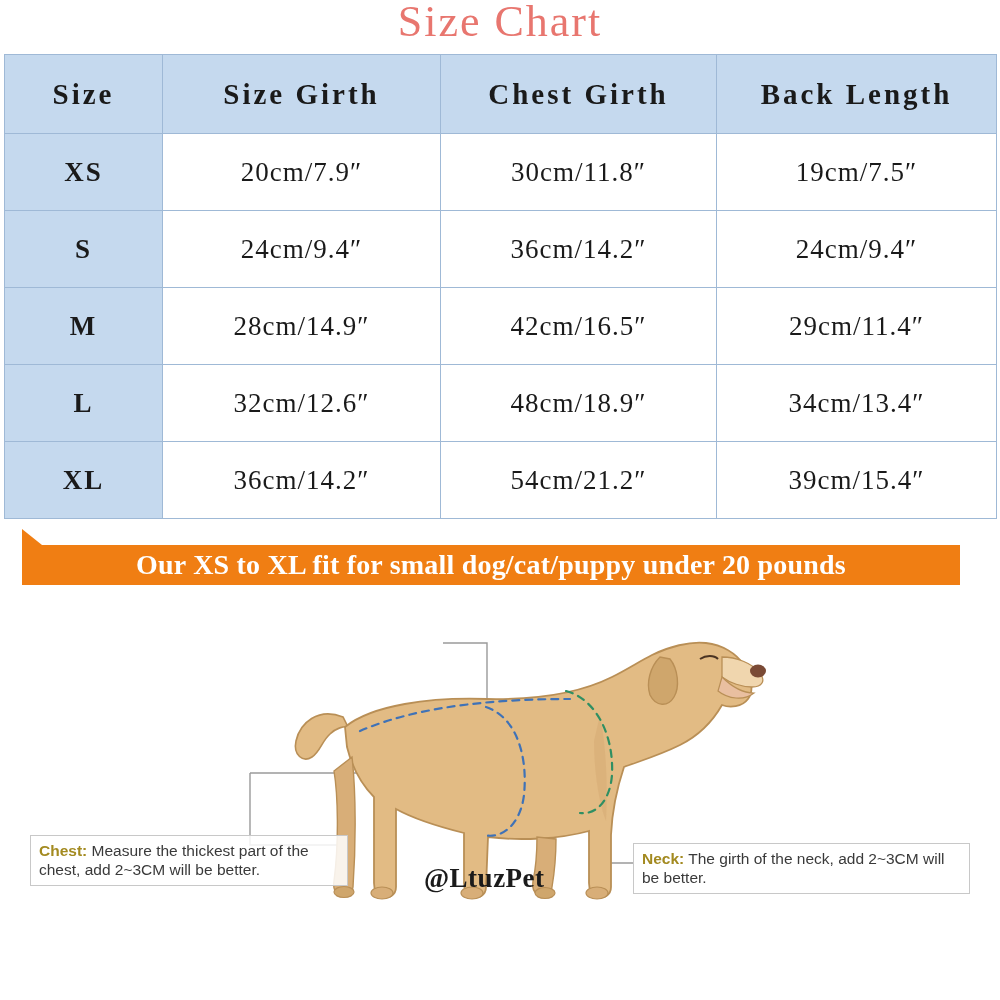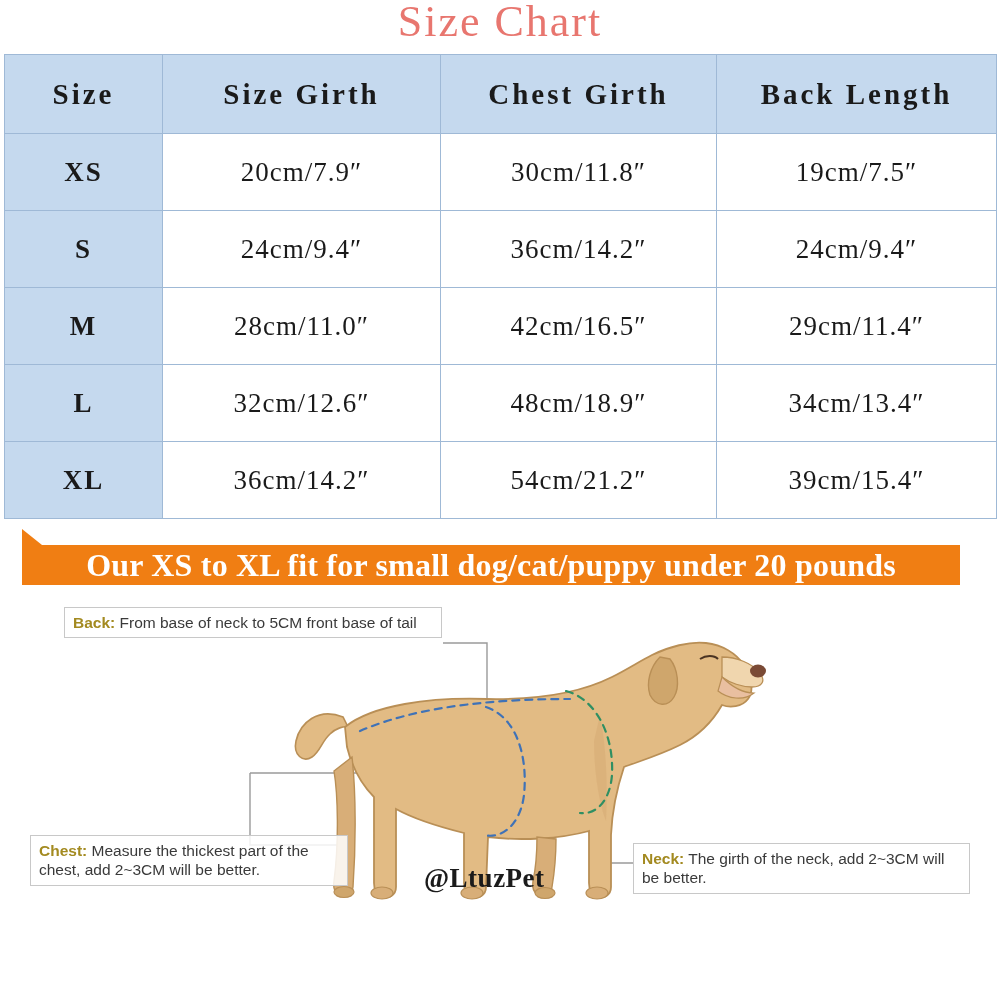--- a/index.html
+++ b/index.html
@@ -79,21 +79,21 @@
     top: 16px;
     right: 40px;
     height: 40px;
     background: #f07e13;
     display: flex;
     align-items: center;
     justify-content: center;
   }
   .banner-text {
     color: #ffffff;
-    font-size: 32px;
+    font-size: 28px;
     font-family: "Liberation Serif", serif;
     font-weight: bold;
     letter-spacing: 0.2px;
     white-space: nowrap;
   }
   .banner-notch {
     position: absolute;
     left: 22px;
     top: 0px;
     width: 0;
@@ -176,21 +176,21 @@
         <td>19cm/7.5″</td>
       </tr>
       <tr>
         <td class="size-cell">S</td>
         <td>24cm/9.4″</td>
         <td>36cm/14.2″</td>
         <td>24cm/9.4″</td>
       </tr>
       <tr>
         <td class="size-cell">M</td>
-        <td>28cm/11.0″</td>
+        <td>28cm/14.9″</td>
         <td>42cm/16.5″</td>
         <td>29cm/11.4″</td>
       </tr>
       <tr>
         <td class="size-cell">L</td>
         <td>32cm/12.6″</td>
         <td>48cm/18.9″</td>
         <td>34cm/13.4″</td>
       </tr>
       <tr>
@@ -264,23 +264,20 @@
     <g fill="none" stroke-width="2.2" stroke-dasharray="7 6" stroke-linecap="round">
 
       <path d="M360 136 C 420 110, 500 104, 570 104" stroke="#3f72b7"></path>
 
       <path d="M486 112 C 516 122, 528 160, 524 200 C 520 232, 500 244, 484 240" stroke="#3f72b7"></path>
 
       <path d="M566 96 C 596 104, 614 140, 612 180 C 610 206, 596 220, 580 218" stroke="#2f8f63"></path>
     </g>
   </svg>
 
-  <div class="callout callout-back">
-    <span class="kw kw-back">Back:</span><span> From base of neck to 5CM front base of tail</span>
-  </div>
 
   <div class="callout callout-chest">
     <span class="kw kw-chest">Chest:</span><span> Measure the thickest part of the chest, add 2~3CM will be better.</span>
   </div>
 
   <div class="callout callout-neck">
     <span class="kw kw-neck">Neck:</span><span> The girth of the neck, add 2~3CM will be better.</span>
   </div>
 
   <div class="watermark">@LtuzPet</div>

